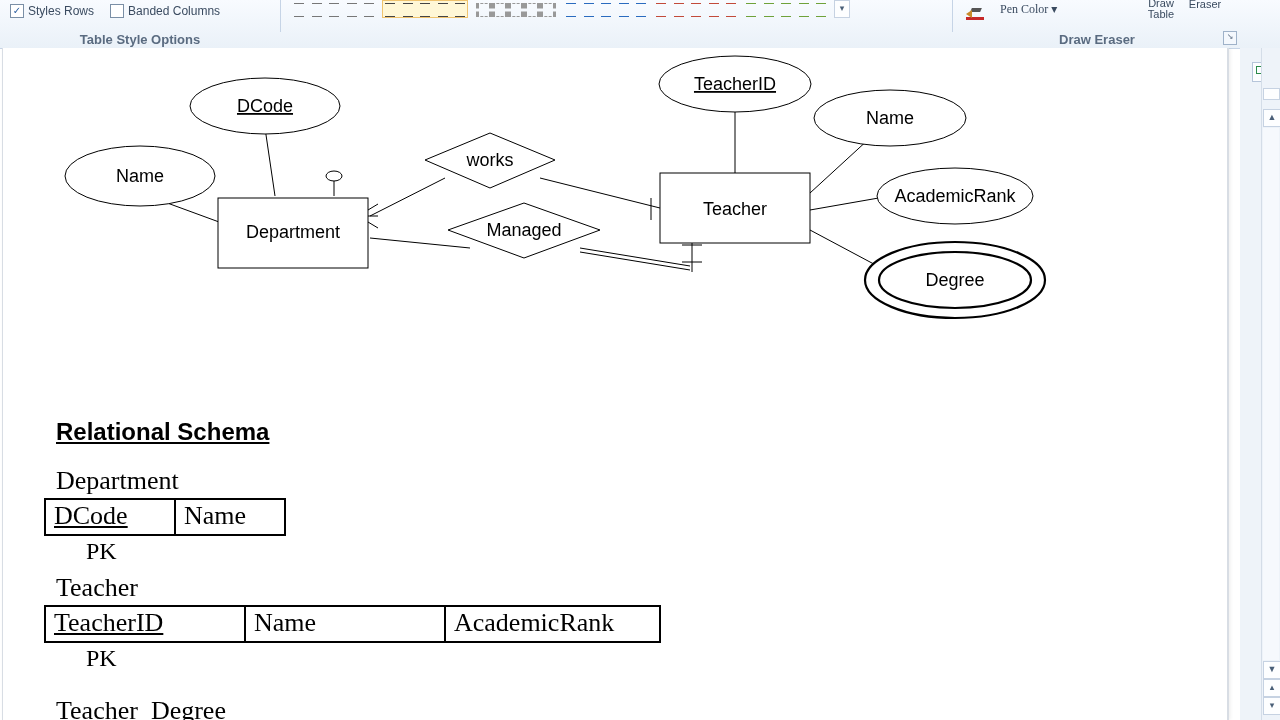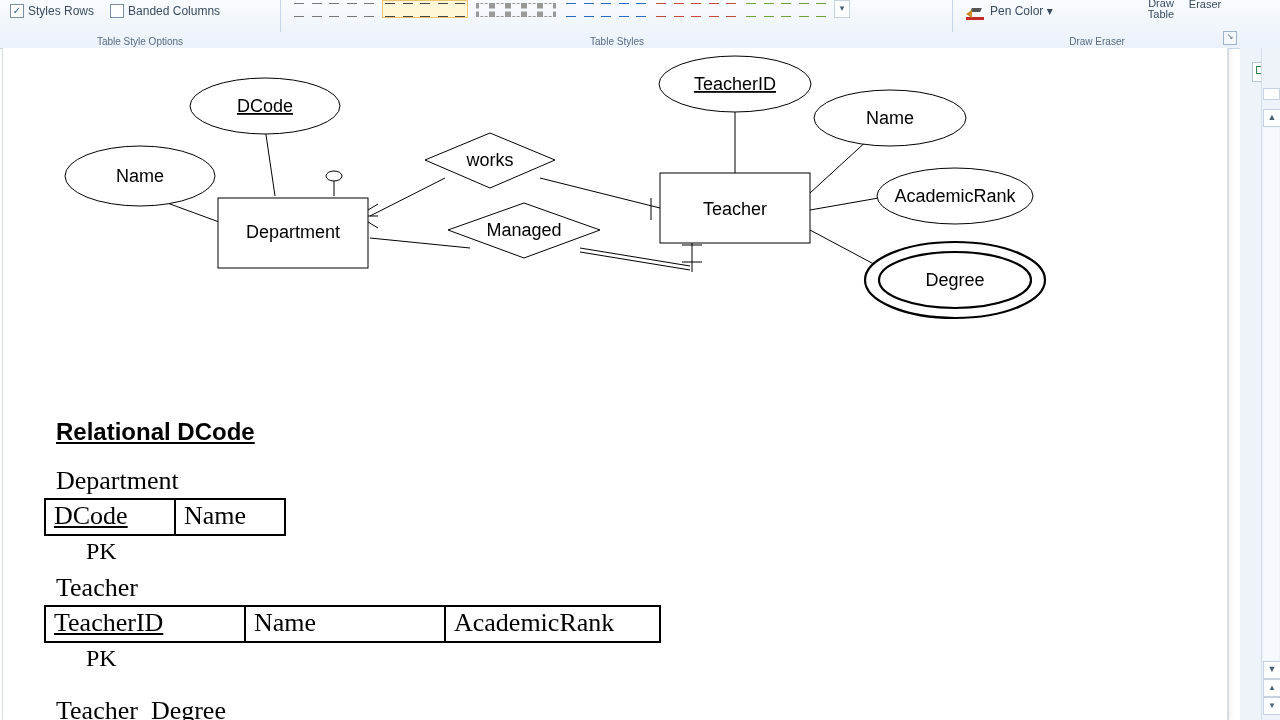--- a/index.html
+++ b/index.html
@@ -3,22 +3,22 @@
 <meta charset="utf-8">
 <style>
   html, body { margin:0; padding:0; font-family:"Segoe UI", Arial, sans-serif; background:#fff; }
   .viewport { width:1280px; height:720px; position:relative; overflow:hidden; background:#fff; }
 
   
   .ribbon { position:absolute; left:0; top:0; width:1280px; height:48px;
             background:linear-gradient(#f8fbff,#eaf1f8); border-bottom:1px solid #c6d4e6; }
   .ribbon-group { position:absolute; top:0; height:48px; }
   .group-divider { position:absolute; top:0; width:0; height:32px; border-left:1px solid #c6d4e6; }
-  .group-caption { position:absolute; bottom:1px; width:100%; text-align:center; font-size:10px;
-                   color:#5a6b80; }
+  .group-caption { position:absolute; bottom:1px; width:100%; text-align:center; font-size:13px;
+                   color:#5a6b80;font-weight:bold; }
 
   .chk { display:flex; align-items:center; gap:4px; font-size:12px; color:#3a4b60; }
   .chk-box { width:12px; height:12px; border:1px solid #7a8fa6; background:#fff; display:flex;
              align-items:center; justify-content:center; font-size:10px; color:#2a5d9f; line-height:1; }
 
   .style-swatch { width:80px; height:12px; position:relative; display:flex; justify-content:space-between; }
   .style-swatch .col { width:10px; height:12px; border-top:1px solid; border-bottom:1px solid; }
   .swatch-wrap { padding:2px; }
   .swatch-sel  { border:1px solid #f0c36d; background:#fff7d6; }
 
@@ -151,26 +151,25 @@
           <div class="style-swatch">
               <div class="col" style="border-color:#6fa23a"></div>
               <div class="col" style="border-color:#6fa23a"></div>
               <div class="col" style="border-color:#6fa23a"></div>
               <div class="col" style="border-color:#6fa23a"></div>
               <div class="col" style="border-color:#6fa23a"></div>
             </div>
         </div>
         <div style="width:14px;height:16px;border:1px solid #c6d2e2;background:#fdfeff;font-size:9px;text-align:center;line-height:14px;color:#4a5f78;">▾</div>
       </div>
-      <div class="group-caption">Table Styles</div>
     </div>
     <div class="group-divider" style="left:952px;"></div>
 
     <div class="ribbon-group" style="left:954px;width:286px;">
-      <div style="position:absolute;left:12px;top:2px;display:flex;align-items:center;gap:6px;">
+      <div style="position:absolute;left:12px;top:2px;display:flex;align-items:flex-start;gap:16px;font-family:Liberation Serif, serif;">
         <div>
           <div class="pen-ico">
             <div class="body"></div>
               <div class="tip"></div>
           </div>
           <div class="pen-underline"></div>
         </div>
         <span style="font-size:12px;color:#3a4b60;">
           <span>Pen Color</span> <span>▾</span>
         </span>
@@ -237,21 +236,21 @@
 
       <ellipse cx="955" cy="148" rx="78" ry="28" fill="#fff" stroke="#000"></ellipse>
       <text class="er-text" x="955" y="154" text-anchor="middle">AcademicRank</text>
 
       <ellipse cx="955" cy="232" rx="90" ry="38" fill="#fff" stroke="#000" stroke-width="2.2"></ellipse>
       <ellipse cx="955" cy="232" rx="76" ry="28" fill="none" stroke="#000" stroke-width="2.2"></ellipse>
       <text class="er-text" x="955" y="238" text-anchor="middle">Degree</text>
     </svg>
 
     <div class="schema">
-      <p class="schema-title">Relational DCode</p>
+      <p class="schema-title">Relational Schema</p>
 
       <p class="tbl-name">Department</p>
       <table class="rel" style="margin-left:-12px;">
         <tbody>
             <tr>
           <td style="width:110px;"><span class="underline">DCode</span></td>
           <td style="width:90px;">Name</td>
         </tr>
       </tbody>
         </table>

